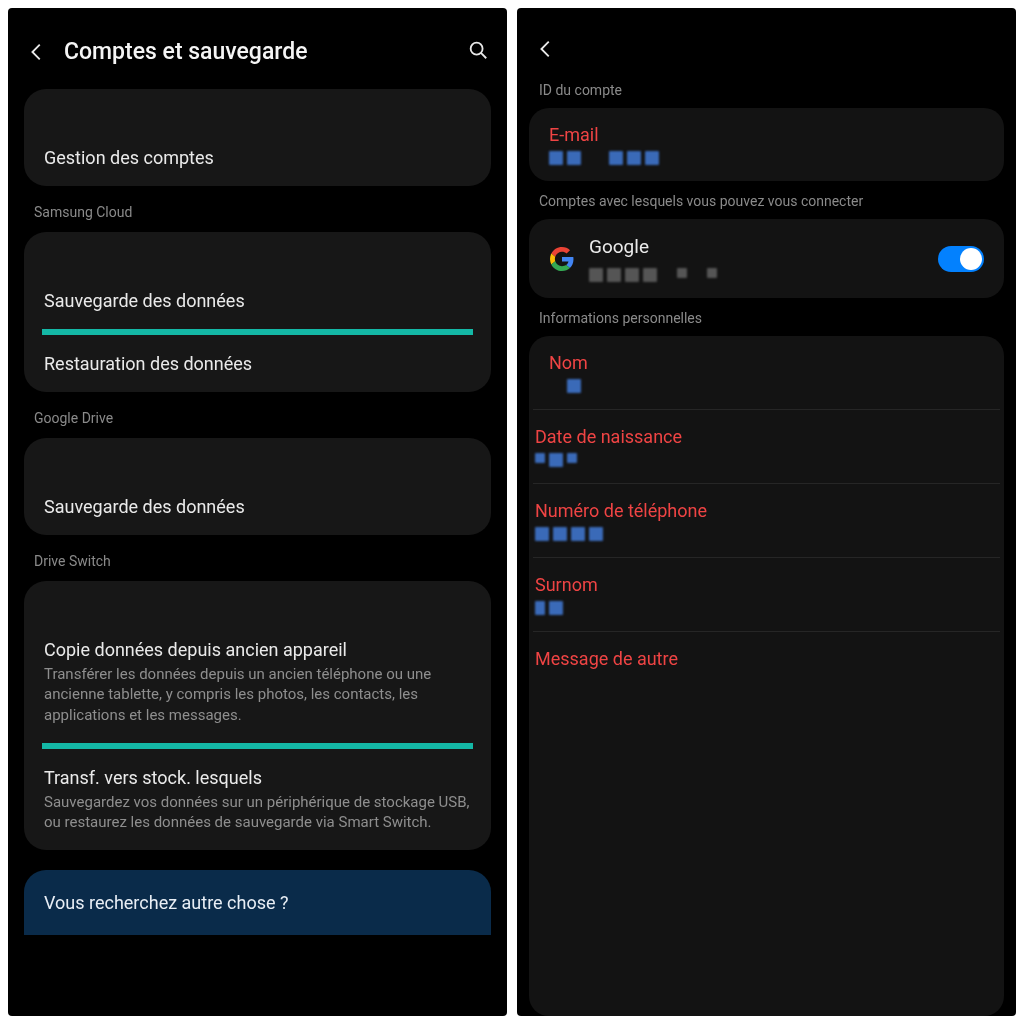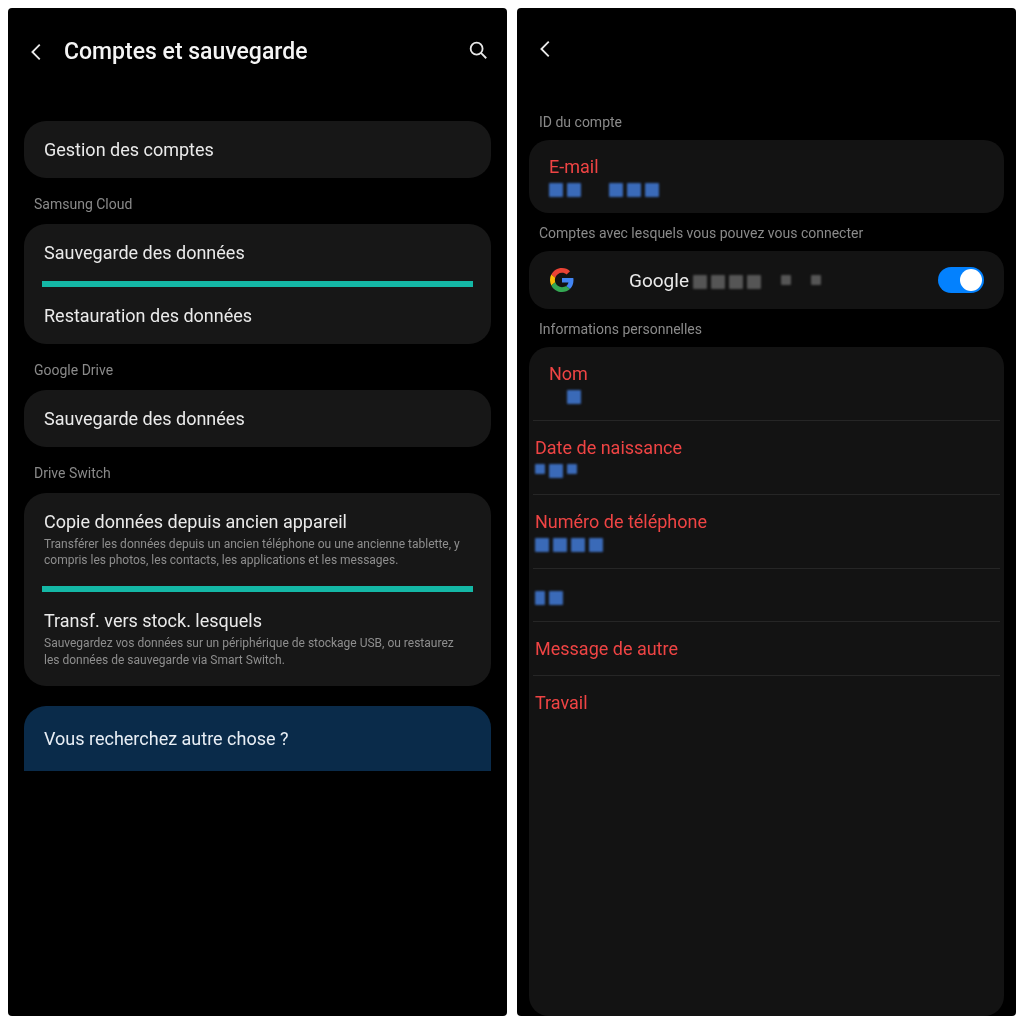--- a/index.html
+++ b/index.html
@@ -13,21 +13,20 @@
     padding: 8px;
   }
   .phone {
     flex: 1;
     background: #000000;
     border-radius: 4px;
     overflow: hidden;
     display: flex;
     flex-direction: column;
     padding: 0;
-    gap: 32px;
   }
   .header {
     display: flex;
     align-items: center;
     padding: 30px 18px 24px 18px;
     gap: 16px;
   }
   .back-icon {
     color: #e8e8e8;
     display: flex;
@@ -56,36 +55,37 @@
   .card {
     background: #171717;
     border-radius: 22px;
     padding: 0;
     display: flex;
     flex-direction: column;
   }
   .card-item {
     padding: 18px 20px;
     cursor: pointer;
+    margin-top: 40px;
   }
   .card-item + .card-item {
     border-top: 6px solid #14b8a6;
     margin: 0 18px;
     padding-left: 2px;
     padding-right: 2px;
   }
   .card-item.first { padding-left: 20px; padding-right: 20px; }
   .item-title {
     color: #eaeaea;
     font-size: 18px;
     font-weight: 400;
   }
   .item-sub {
     color: #8e8e8e;
-    font-size: 12px;
+    font-size: 15px;
     line-height: 1.35;
     margin-top: 4px;
   }
   .footer-card {
     background: #0a2b4a;
     border-radius: 22px 22px 0 0;
     padding: 22px 20px;
     margin-top: 8px;
   }
   .footer-text {
@@ -126,21 +126,21 @@
     align-items: center;
     padding: 16px 20px;
     gap: 14px;
   }
   .google-logo {
     width: 26px; height: 26px;
     display: flex; align-items: center; justify-content: center;
     font-weight: bold;
     font-size: 20px;
   }
-  .google-text-col { flex: 1; display: flex; gap: 4px; margin-left: 40px; }
+  .google-text-col { flex: 1; display: flex; flex-direction: column; gap: 4px; }
   .google-label { color: #eaeaea; font-size: 19px; }
   .toggle {
     width: 46px; height: 26px;
     background: #0381fe;
     border-radius: 13px;
     position: relative;
     cursor: pointer;
   }
   .toggle::after {
     content: "";
@@ -292,27 +292,25 @@
       <div class="row-item">
         <div class="row-label">Numéro de téléphone</div>
         <div class="row-val">
           <div class="blur-box"></div>
             <div class="blur-box"></div>
             <div class="blur-box"></div>
             <div class="blur-box"></div>
         </div>
       </div>
       <div class="row-item">
+        <div class="row-label">Surnom</div>
         <div class="row-val">
           <div class="blur-box" style="width:10px"></div>
             <div class="blur-box"></div>
         </div>
       </div>
       <div class="row-item">
         <div class="row-label">Message de autre</div>
-      </div>
-      <div class="row-item">
-        <div class="row-label">Travail</div>
       </div>
     </div>
 
   </div>
 </div>
 
 </body></html>

